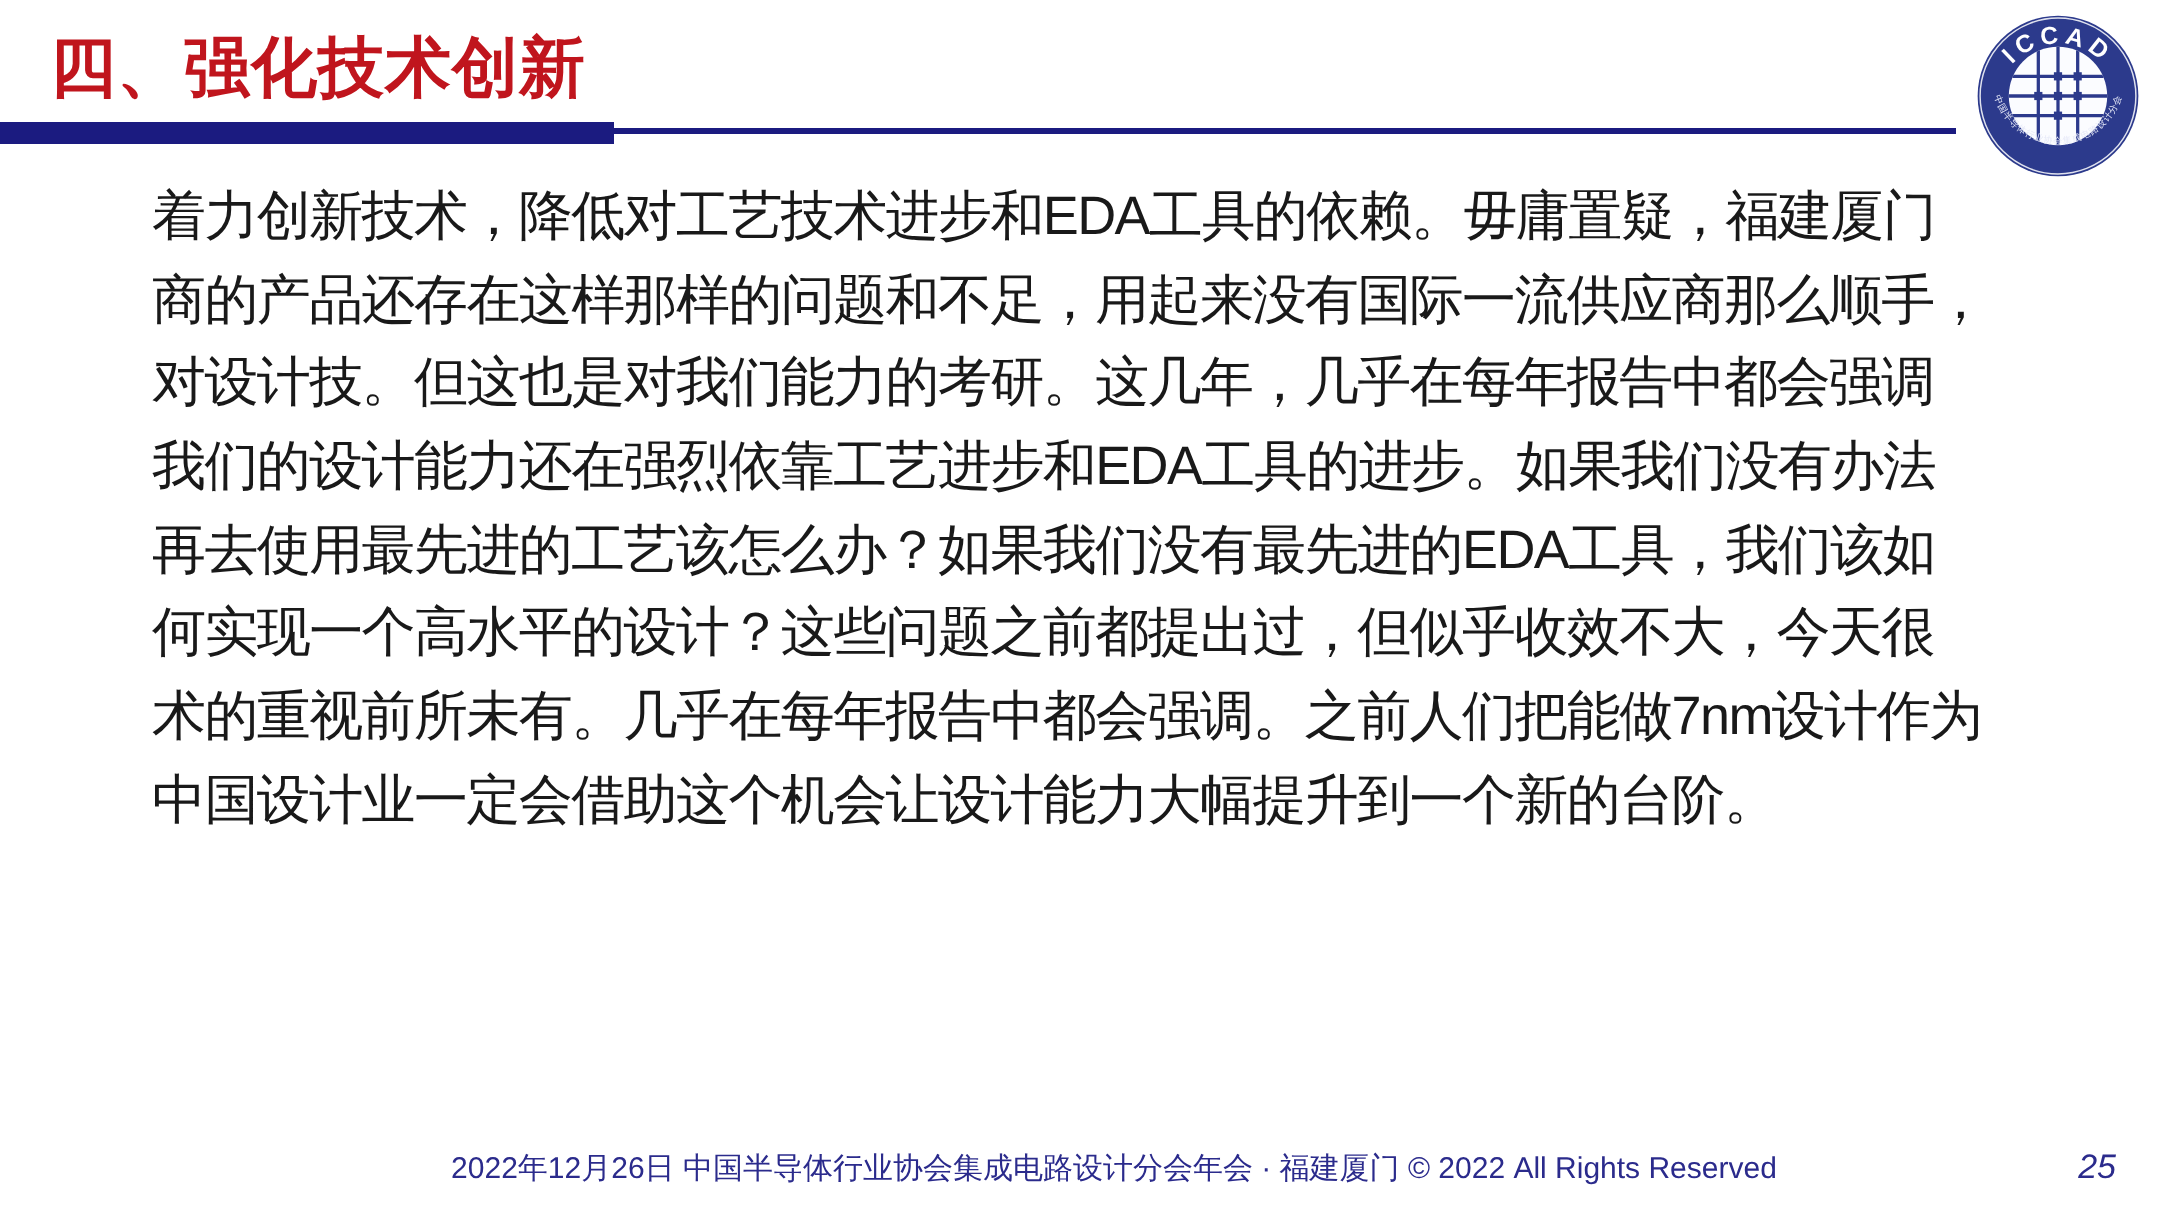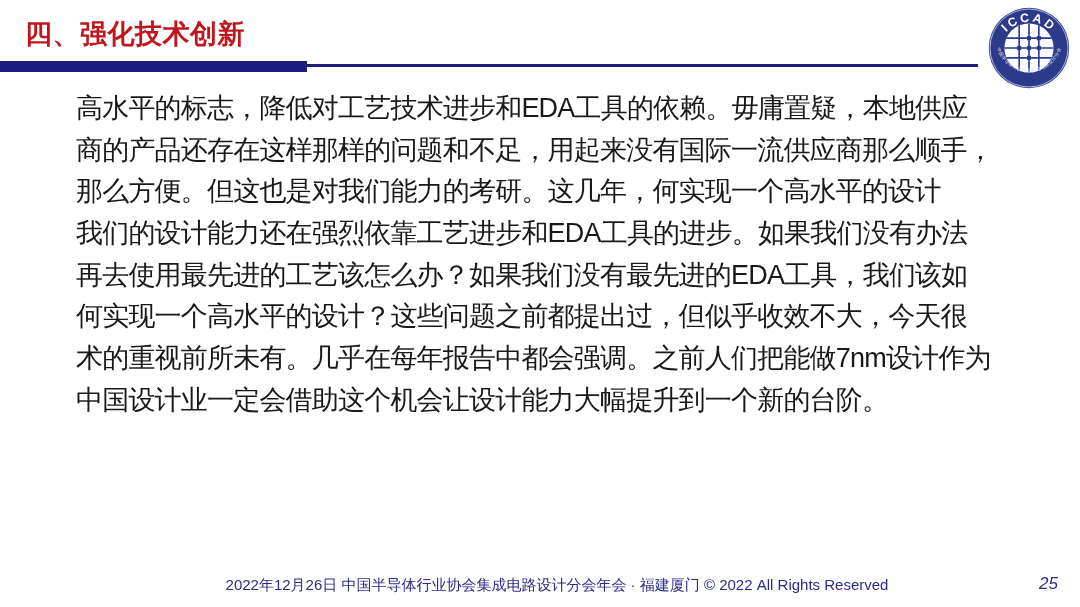--- a/index.html
+++ b/index.html
@@ -12,21 +12,21 @@
   html,body{margin:0;padding:0;background:#e8e8e8;}
   .slide{
     position:relative;
     width:1080px;height:607px;
     background:#ffffff;
     overflow:hidden;
     font-family:"Liberation Sans","DejaVu Sans",sans-serif;
   }
   .title{
     position:absolute;left:25px;top:13px;
-    font-size:27px;line-height:42px;font-weight:700;
+    font-size:33px;line-height:42px;font-weight:700;
     letter-spacing:0.5px;
     color:var(--title-red,#C0151D);
     white-space:nowrap;
     text-align:center;
   }
   .rule-thick{
     position:absolute;left:0;top:61px;
     width:307px;height:11px;
     background:var(--accent-navy,#1B1B80);
   }
@@ -99,23 +99,23 @@
     </g>
     <text font-size="15" font-weight="bold" fill="#ffffff" letter-spacing="3.2" font-family="Liberation Sans, DejaVu Sans, sans-serif">
       <textPath href="#lgArcTop" startOffset="50%" text-anchor="middle">ICCAD</textPath>
     </text>
     <text font-size="5.6" fill="#E6E9F8" letter-spacing="0.5" font-family="Liberation Sans, DejaVu Sans, sans-serif">
       <textPath href="#lgArcBot" startOffset="50%" text-anchor="middle">中国半导体行业协会集成电路设计分会</textPath>
     </text>
   </svg>
 
   <div class="body">
-      <div class="body-line">高水平的标志，降低对工艺技术进步和EDA工具的依赖。毋庸置疑，本地供应</div>
+      <div class="body-line">着力创新技术，降低对工艺技术进步和EDA工具的依赖。毋庸置疑，福建厦门</div>
       <div class="body-line">商的产品还存在这样那样的问题和不足，用起来没有国际一流供应商那么顺手，</div>
-      <div class="body-line">那么方便。但这也是对我们能力的考研。这几年，何实现一个高水平的设计</div>
+      <div class="body-line">对设计技。但这也是对我们能力的考研。这几年，几乎在每年报告中都会强调</div>
       <div class="body-line">我们的设计能力还在强烈依靠工艺进步和EDA工具的进步。如果我们没有办法</div>
       <div class="body-line">再去使用最先进的工艺该怎么办？如果我们没有最先进的EDA工具，我们该如</div>
       <div class="body-line">何实现一个高水平的设计？这些问题之前都提出过，但似乎收效不大，今天很</div>
       <div class="body-line">术的重视前所未有。几乎在每年报告中都会强调。之前人们把能做7nm设计作为</div>
       <div class="body-line">中国设计业一定会借助这个机会让设计能力大幅提升到一个新的台阶。</div>
     </div>
 
   <div class="footer">2022年12月26日 中国半导体行业协会集成电路设计分会年会 · 福建厦门 © 2022 All Rights Reserved</div>
 
   <div class="pageno">25</div>

